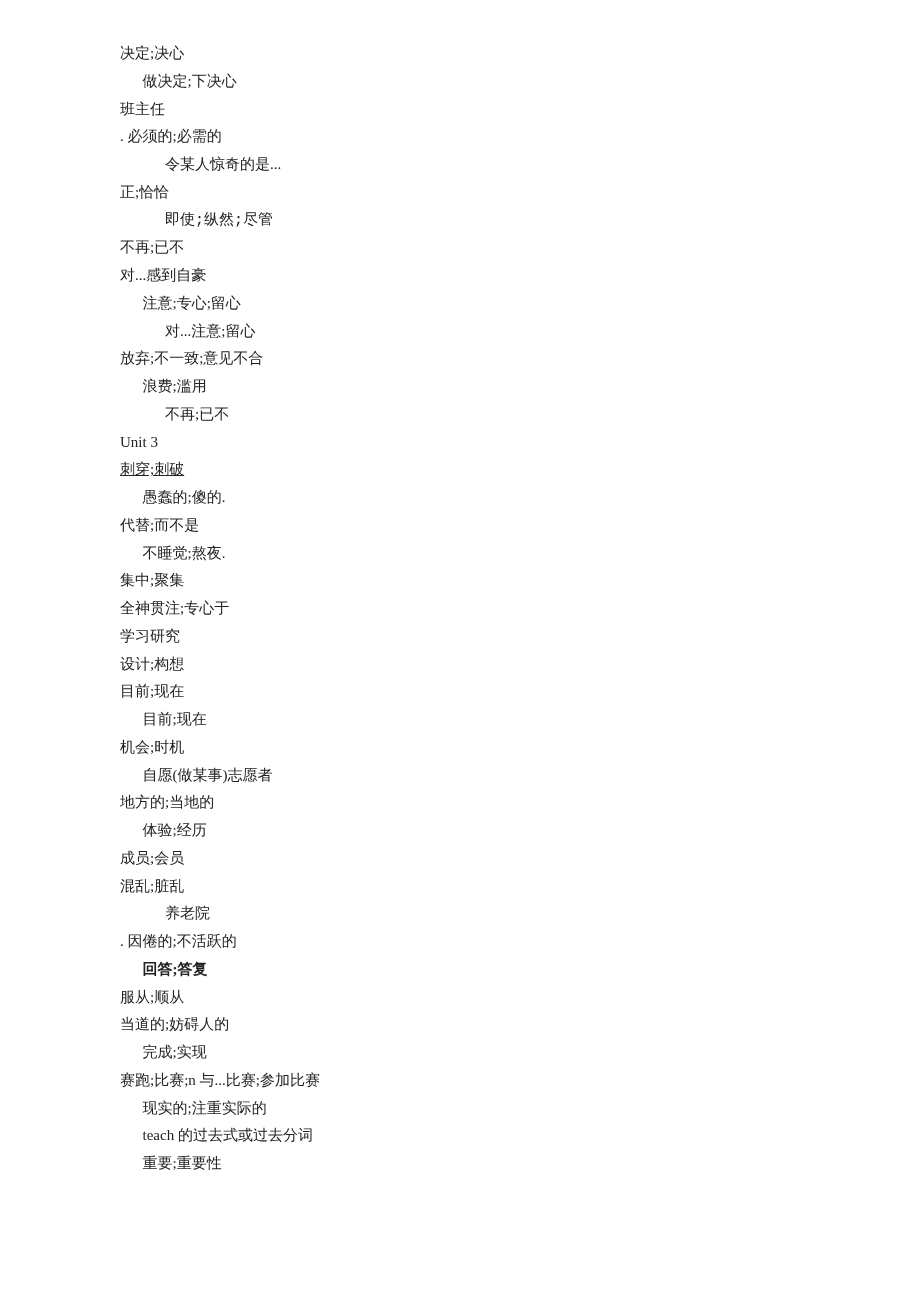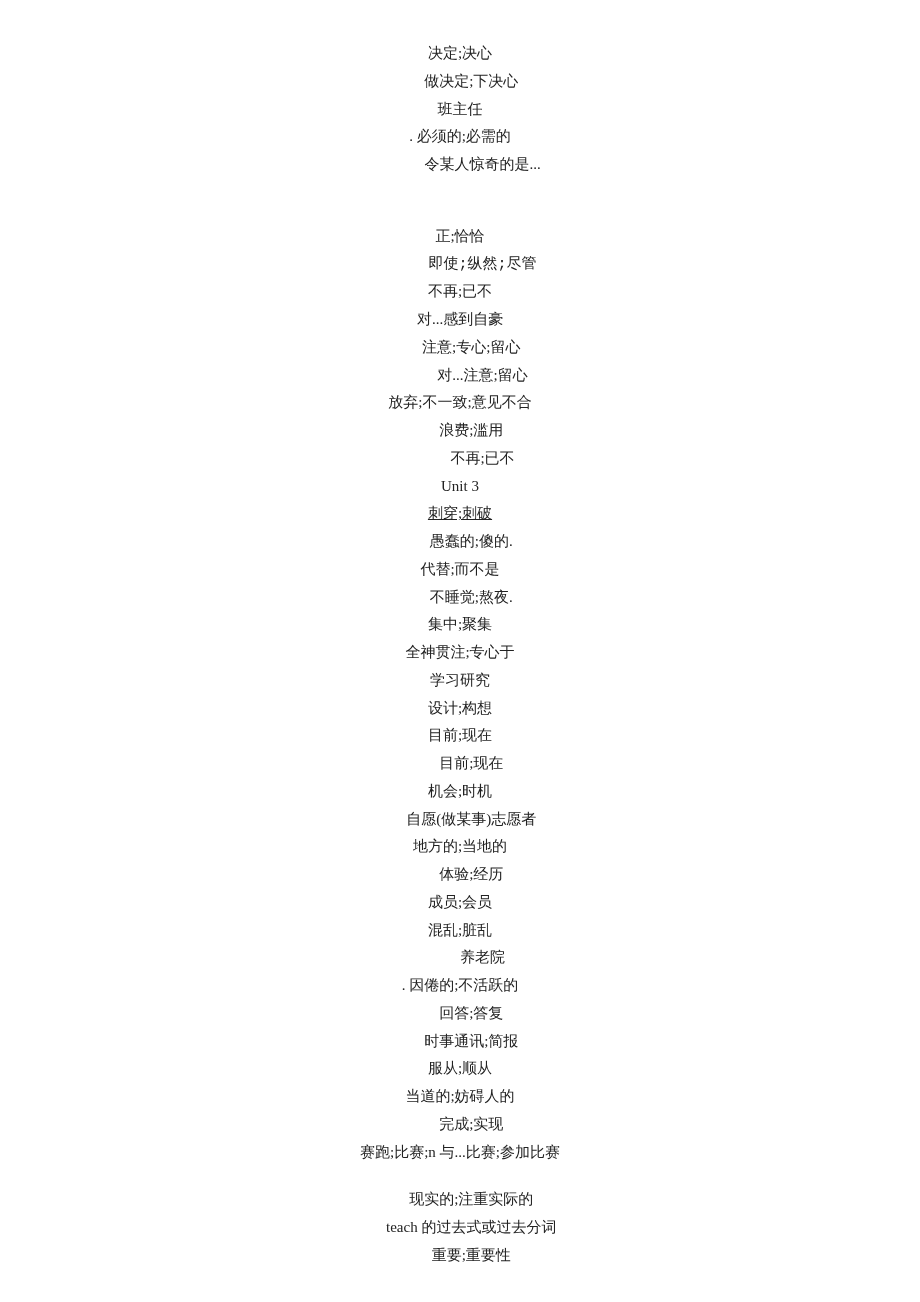--- a/index.html
+++ b/index.html
@@ -19,33 +19,32 @@
       line-height: 1.85;
     }
 
     .content-block {
       display: flex;
       flex-direction: column;
     }
 
     .line {
       white-space: pre;
-      text-align: center;
     }
   </style>
 </head>
 <body>
 
 <div class="content-block">
 <div class="line" style="padding-left: 0em;">决定;决心</div>
     <div class="line" style="padding-left: 1.5em;">做决定;下决心</div>
     <div class="line" style="padding-left: 0em;">班主任</div>
     <div class="line" style="padding-left: 0em;">. 必须的;必需的</div>
     <div class="line" style="padding-left: 3em;">令某人惊奇的是...</div>
-    <div class="line" style="padding-left: 0em; margin-top: 44px;">正;恰恰</div>
+    <div class="line" style="padding-left: 0em;">正;恰恰</div>
     <div class="line" style="padding-left: 3em; font-family: Liberation Mono, monospace;">即使;纵然;尽管</div>
     <div class="line" style="padding-left: 0em;">不再;已不</div>
     <div class="line" style="padding-left: 0em;">对...感到自豪</div>
     <div class="line" style="padding-left: 1.5em;">注意;专心;留心</div>
     <div class="line" style="padding-left: 3em;">对...注意;留心</div>
     <div class="line" style="padding-left: 0em;">放弃;不一致;意见不合</div>
     <div class="line" style="padding-left: 1.5em;">浪费;滥用</div>
     <div class="line" style="padding-left: 3em;">不再;已不</div>
     <div class="line" style="padding-left: 0em; font-weight: normal;">Unit 3</div>
     <div class="line" style="padding-left: 0em; text-decoration: underline;">刺穿;刺破</div>
@@ -59,22 +58,21 @@
     <div class="line" style="padding-left: 0em;">目前;现在</div>
     <div class="line" style="padding-left: 1.5em;">目前;现在</div>
     <div class="line" style="padding-left: 0em;">机会;时机</div>
     <div class="line" style="padding-left: 1.5em;">自愿(做某事)志愿者</div>
     <div class="line" style="padding-left: 0em;">地方的;当地的</div>
     <div class="line" style="padding-left: 1.5em;">体验;经历</div>
     <div class="line" style="padding-left: 0em;">成员;会员</div>
     <div class="line" style="padding-left: 0em;">混乱;脏乱</div>
     <div class="line" style="padding-left: 3em;">养老院</div>
     <div class="line" style="padding-left: 0em;">. 因倦的;不活跃的</div>
-    <div class="line" style="padding-left: 1.5em;">回答;答复</div>
-    <div class="line" style="padding-left: 1.5em;">时事通讯;简报</div>
+    <div class="line" style="padding-left: 1.5em; font-weight: bold;">回答;答复</div>
     <div class="line" style="padding-left: 0em;">服从;顺从</div>
     <div class="line" style="padding-left: 0em;">当道的;妨碍人的</div>
     <div class="line" style="padding-left: 1.5em;">完成;实现</div>
     <div class="line" style="padding-left: 0em;">赛跑;比赛;n 与...比赛;参加比赛</div>
-    <div class="line" style="padding-left: 1.5em; margin-top: 20px;">现实的;注重实际的</div>
+    <div class="line" style="padding-left: 1.5em;">现实的;注重实际的</div>
     <div class="line" style="padding-left: 1.5em;">teach 的过去式或过去分词</div>
     <div class="line" style="padding-left: 1.5em;">重要;重要性</div>
   </div>
 
 </body></html>

